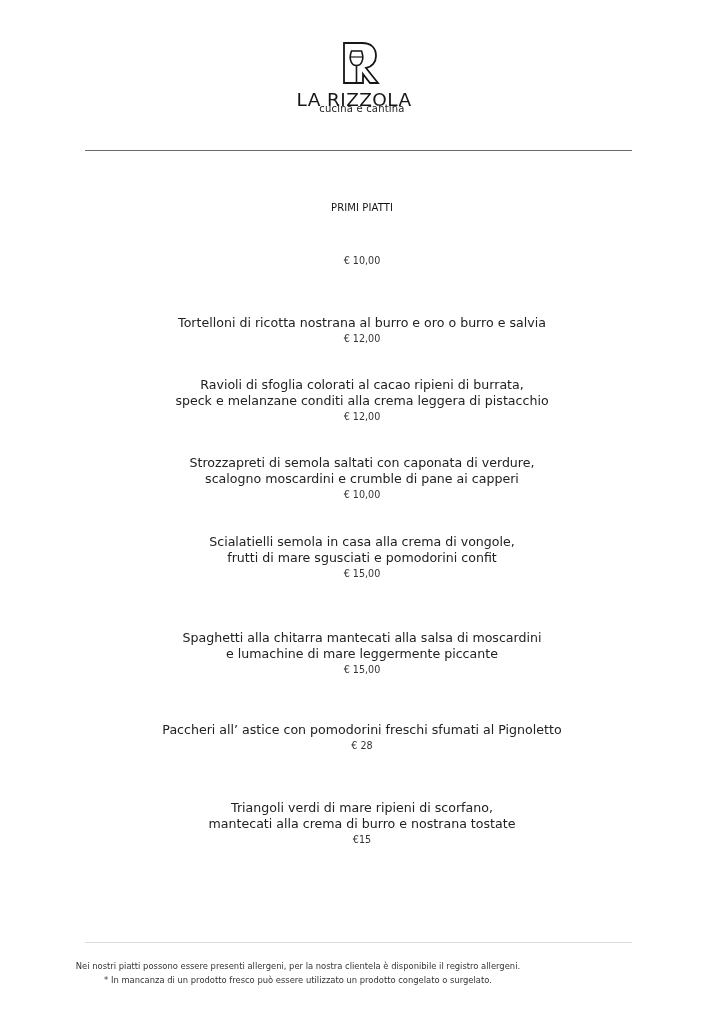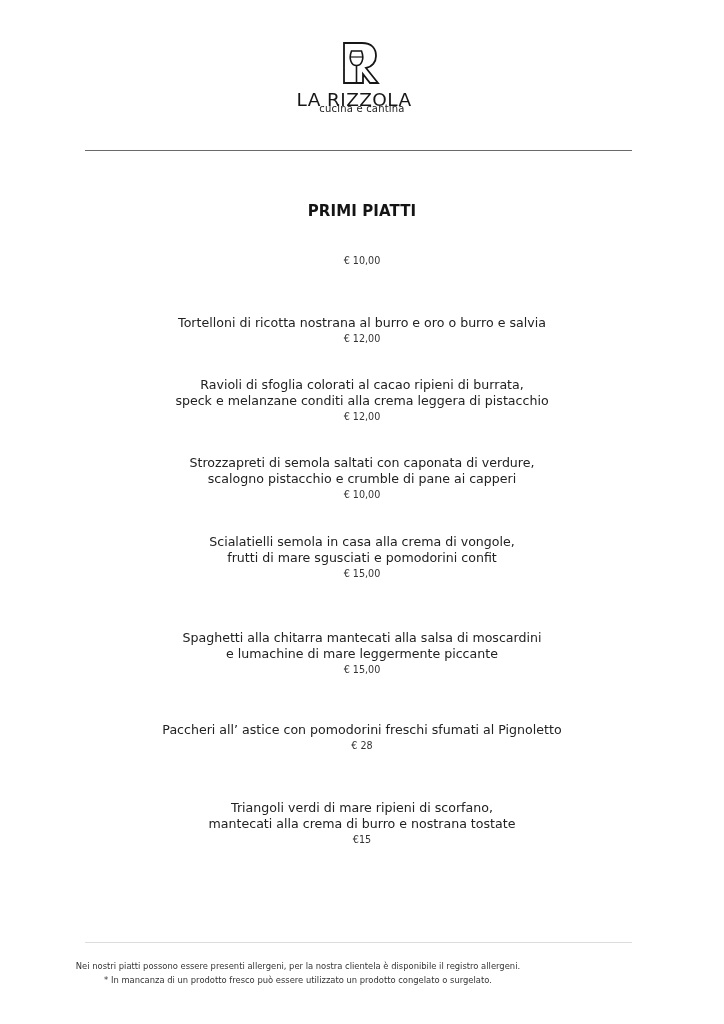--- a/index.html
+++ b/index.html
@@ -51,22 +51,22 @@
     top: 150px;
     height: 1px;
     background: #6a6a6a;
   }
   .section-title {
     position: absolute;
     left: 0;
     width: 724px;
     top: 202px;
     text-align: center;
-    font-weight: bold;
-    font-size: 15px;
+    font-weight: normal;
+    font-size: 10px;
     color: #141414;
     letter-spacing: 0.1px;
   }
   .menu-item {
     position: absolute;
     left: 0;
     width: 724px;
     text-align: center;
   }
   .item-line {
@@ -130,21 +130,21 @@
 </div>
 
 <div class="menu-item" style="top:377px;">
   <span class="item-line">Ravioli di sfoglia colorati al cacao ripieni di burrata,</span>
   <span class="item-line">speck e melanzane conditi alla crema leggera di pistacchio</span>
   <span class="item-price">€ 12,00</span>
 </div>
 
 <div class="menu-item" style="top:455px;">
   <span class="item-line">Strozzapreti di semola saltati con caponata di verdure,</span>
-  <span class="item-line">scalogno pistacchio e crumble di pane ai capperi</span>
+  <span class="item-line">scalogno moscardini e crumble di pane ai capperi</span>
   <span class="item-price">€ 10,00</span>
 </div>
 
 <div class="menu-item" style="top:534px;">
   <span class="item-line">Scialatielli semola in casa alla crema di vongole,</span>
   <span class="item-line">frutti di mare sgusciati e pomodorini confit</span>
   <span class="item-price">€ 15,00</span>
 </div>
 
 <div class="menu-item" style="top:630px;">

